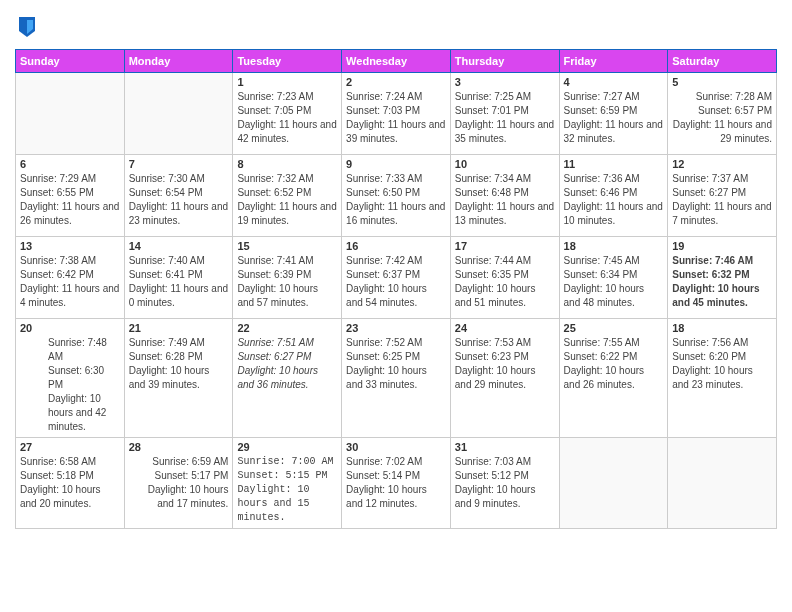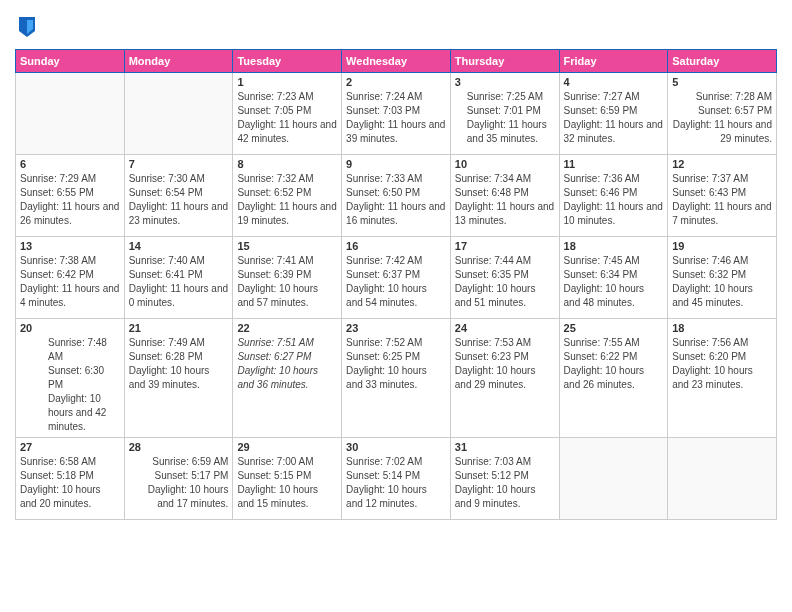--- a/index.html
+++ b/index.html
@@ -49,21 +49,21 @@
     .location {
       font-size: 14px;
       color: #555;
     }
     table {
       width: 100%;
       border-collapse: collapse;
       table-layout: fixed;
     }
     th {
-      background-color: #ec4899;
+      background-color: #d946ef;
       color: #fff;
       font-size: 11px;
       padding: 5px 4px;
       text-align: left;
       border: 1px solid #1565C0;
     }
     td {
       border: 1px solid #ccc;
       vertical-align: top;
       padding: 3px 4px;
@@ -132,21 +132,21 @@
 Daylight: 11 hours and 42 minutes.</div>
           </td>
           <td>
             <span class="day-number">2</span>
             <div class="day-info" style="white-space: pre-line;">Sunrise: 7:24 AM
 Sunset: 7:03 PM
 Daylight: 11 hours and 39 minutes.</div>
           </td>
           <td>
             <span class="day-number">3</span>
-            <div class="day-info" style="white-space: pre-line; margin-left: 12px;">Sunrise: 7:25 AM
+            <div class="day-info" style="white-space: pre-line;">Sunrise: 7:25 AM
 Sunset: 7:01 PM
 Daylight: 11 hours and 35 minutes.</div>
           </td>
           <td>
             <span class="day-number">4</span>
             <div class="day-info" style="white-space: pre-line;">Sunrise: 7:27 AM
 Sunset: 6:59 PM
 Daylight: 11 hours and 32 minutes.</div>
           </td>
           <td>
@@ -189,21 +189,21 @@
           </td>
           <td>
             <span class="day-number">11</span>
             <div class="day-info" style="white-space: pre-line;">Sunrise: 7:36 AM
 Sunset: 6:46 PM
 Daylight: 11 hours and 10 minutes.</div>
           </td>
           <td>
             <span class="day-number">12</span>
             <div class="day-info" style="white-space: pre-line;">Sunrise: 7:37 AM
-Sunset: 6:43 PM
+Sunset: 6:27 PM
 Daylight: 11 hours and 7 minutes.</div>
           </td>
         </tr>
         <tr>
           <td>
             <span class="day-number">13</span>
             <div class="day-info" style="white-space: pre-line;">Sunrise: 7:38 AM
 Sunset: 6:42 PM
 Daylight: 11 hours and 4 minutes.</div>
           </td>
@@ -232,21 +232,21 @@
 Daylight: 10 hours and 51 minutes.</div>
           </td>
           <td>
             <span class="day-number">18</span>
             <div class="day-info" style="white-space: pre-line;">Sunrise: 7:45 AM
 Sunset: 6:34 PM
 Daylight: 10 hours and 48 minutes.</div>
           </td>
           <td>
             <span class="day-number">19</span>
-            <div class="day-info" style="white-space: pre-line;">Sunrise: 7:46 AM
+            <div class="day-info" style="white-space: pre-line; font-weight: bold;">Sunrise: 7:46 AM
 Sunset: 6:32 PM
 Daylight: 10 hours and 45 minutes.</div>
           </td>
         </tr>
         <tr>
           <td>
             <span class="day-number">20</span>
             <div class="day-info" style="white-space: pre-line; margin-left: 28px;">Sunrise: 7:48 AM
 Sunset: 6:30 PM
 Daylight: 10 hours and 42 minutes.</div>
@@ -296,21 +296,21 @@
 Daylight: 10 hours and 20 minutes.</div>
           </td>
           <td>
             <span class="day-number">28</span>
             <div class="day-info" style="white-space: pre-line; text-align: right;">Sunrise: 6:59 AM
 Sunset: 5:17 PM
 Daylight: 10 hours and 17 minutes.</div>
           </td>
           <td>
             <span class="day-number">29</span>
-            <div class="day-info" style="white-space: pre-line;">Sunrise: 7:00 AM
+            <div class="day-info" style="white-space: pre-line; font-family: Liberation Mono, monospace;">Sunrise: 7:00 AM
 Sunset: 5:15 PM
 Daylight: 10 hours and 15 minutes.</div>
           </td>
           <td>
             <span class="day-number">30</span>
             <div class="day-info" style="white-space: pre-line;">Sunrise: 7:02 AM
 Sunset: 5:14 PM
 Daylight: 10 hours and 12 minutes.</div>
           </td>
           <td>

